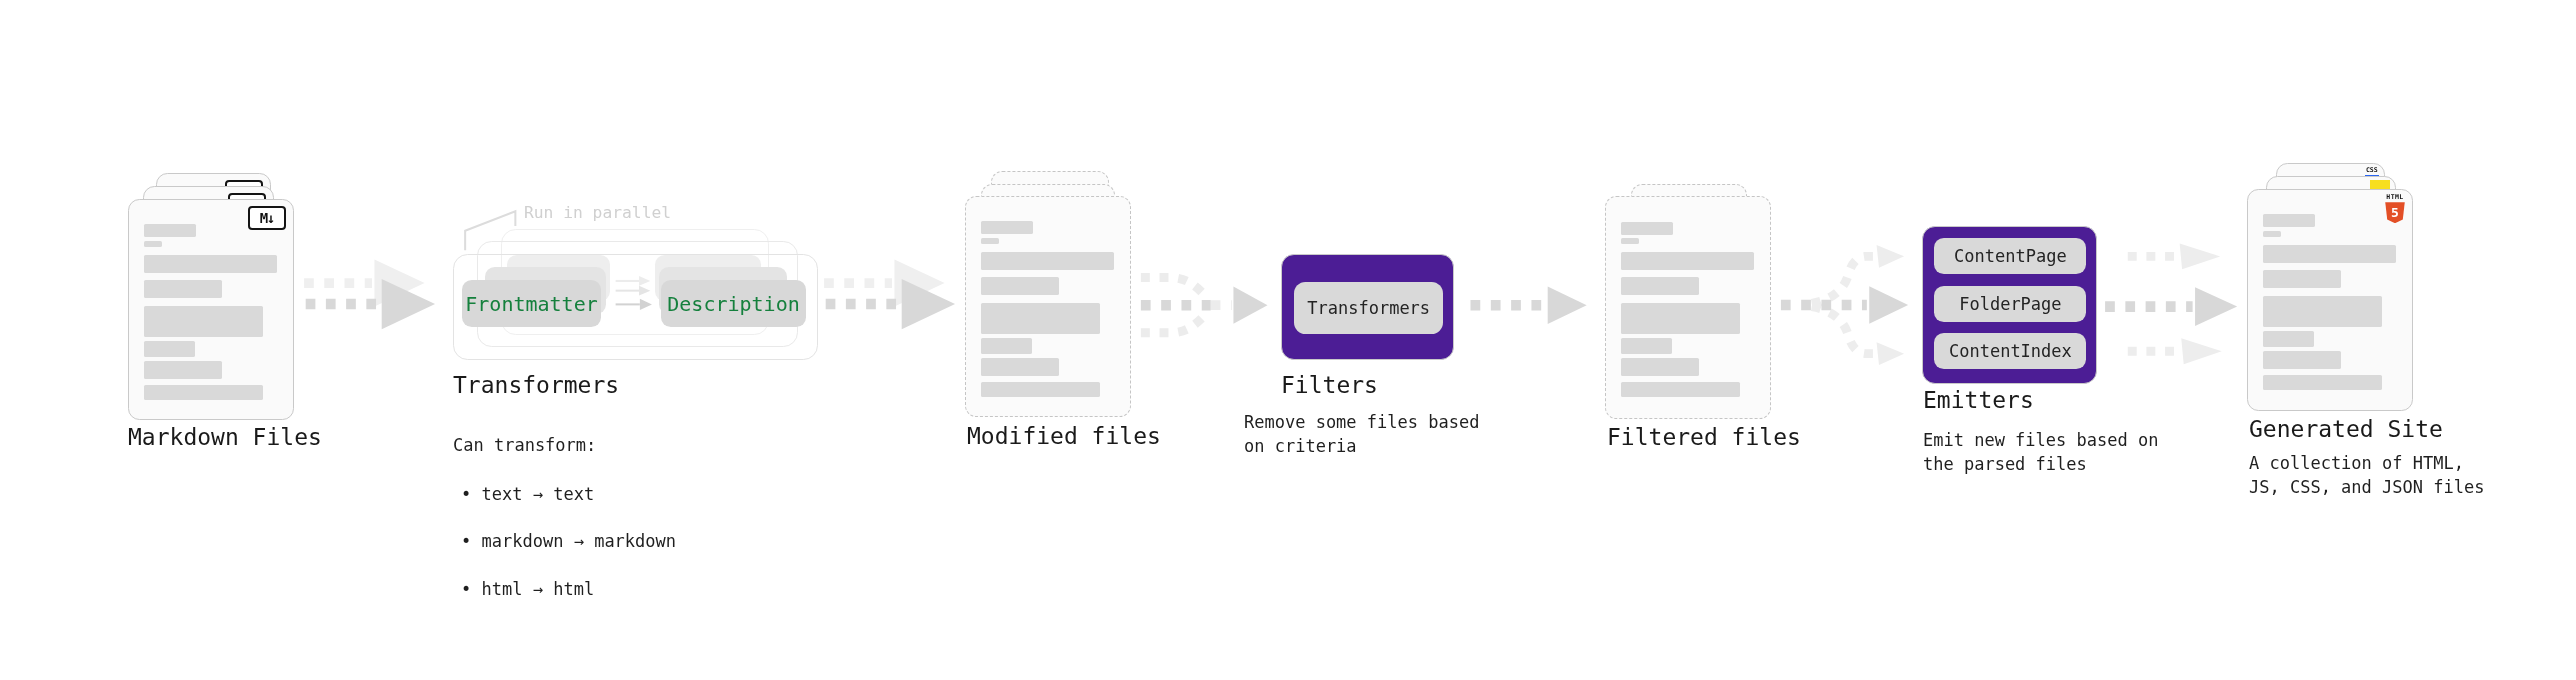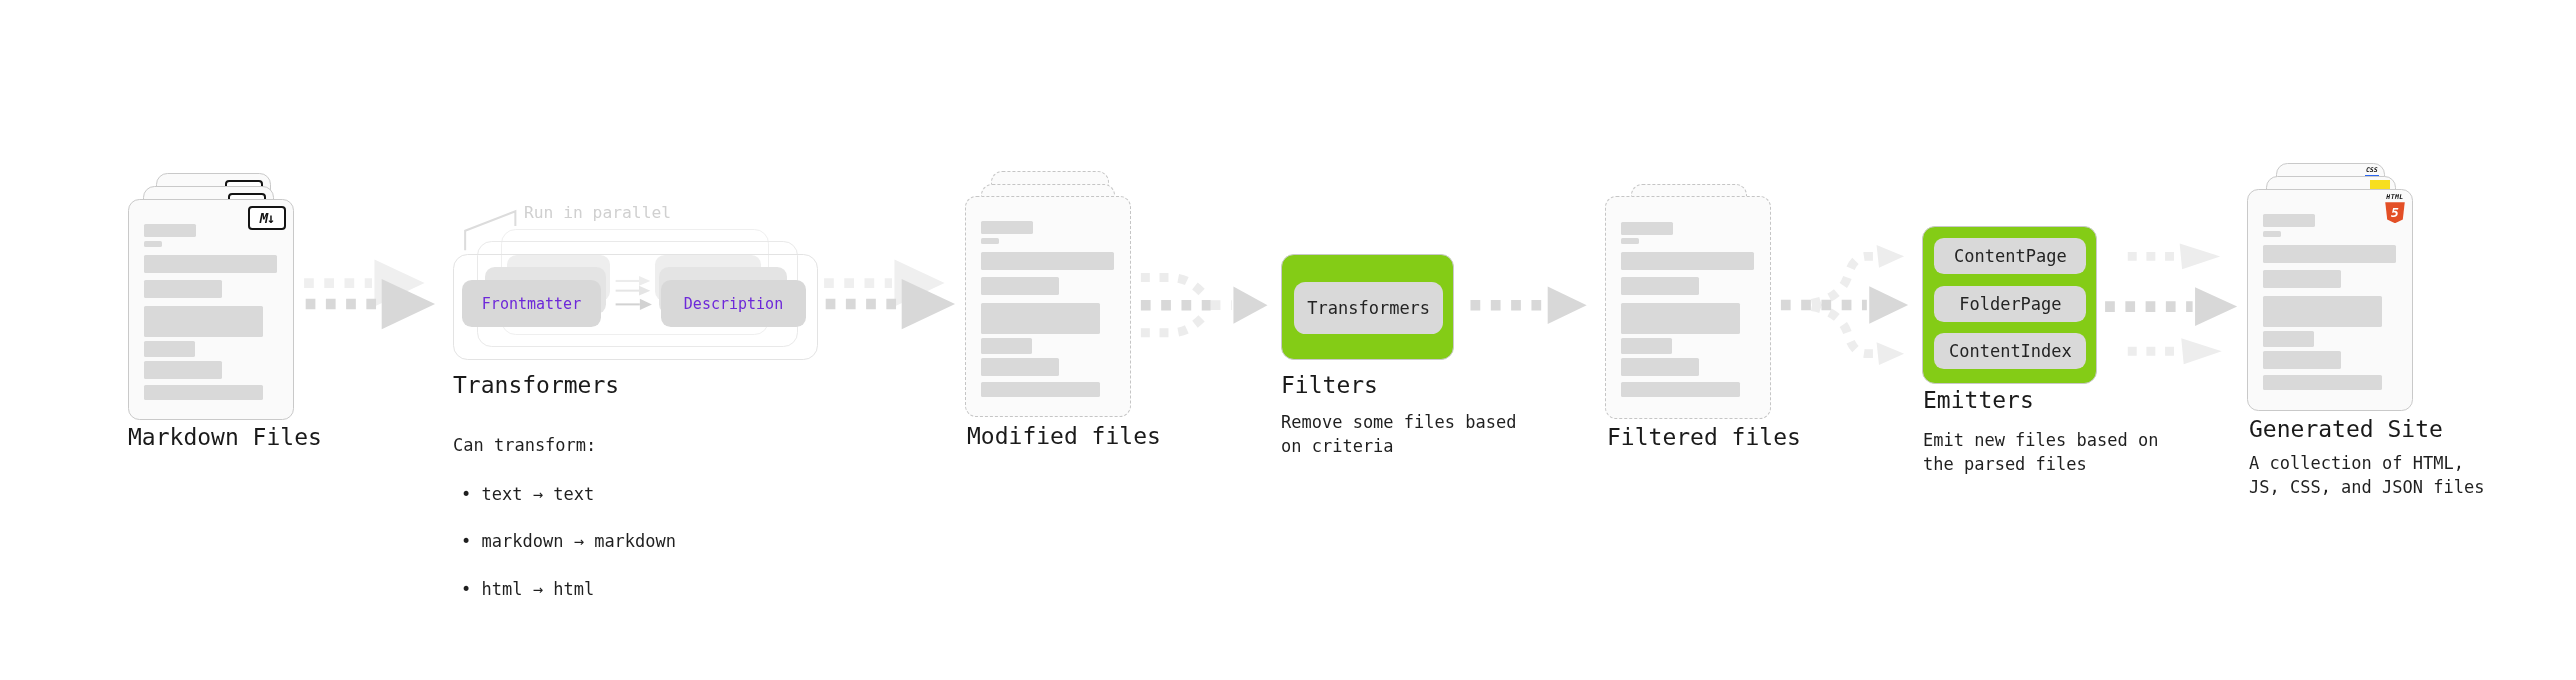--- a/index.html
+++ b/index.html
@@ -1,21 +1,21 @@
 <!DOCTYPE html>
 <html style="--html5-orange: #E34F26; --js-yellow: #F7DF1E; --css-blue: #2965F1; --arrow-gray: #d8d8d8; --arrow-ghost: #ededed; --box-gray: #d9d9d9;font-size:13px"><head>
 <meta charset="utf-8">
 <style>
   html,body{margin:0;padding:0;background:#fff;}
   .canvas{position:relative;width:2576px;height:681px;background:#ffffff;overflow:hidden;
           font-family:"DejaVu Sans Mono","Liberation Mono",monospace;color:#1c1c1c;}
   .abs{position:absolute;}
 
   
-  .doc-stack{position:absolute;font-style:italic;}
+  .doc-stack{position:absolute;}
   .doc{position:absolute;height:221px;width:166px;background:#fafafa;
        border:1.6px solid #c9c9c9;border-radius:11.4px;box-sizing:border-box;}
   .doc.dashed{border:1.6px dashed #c5c5c5;background:#fbfbfb;}
   .doc-bars{position:absolute;left:14.6px;top:0;right:0;bottom:0;}
   .bar{position:absolute;display:block;background:#d9d9d9;border-radius:1.6px;}
 
   .md-badge{position:absolute;top:5.7px;right:7.3px;width:34px;height:20.3px;background:#fff;
             border:2.4px solid #141414;border-radius:4.1px;color:#141414;font-weight:bold;
             font-size:14px;letter-spacing:-1.6px;display:flex;align-items:center;justify-content:center;}
   .css-badge{position:absolute;top:3.3px;right:4.9px;width:14.6px;text-align:center;}
@@ -32,24 +32,24 @@
   
   .node-label{position:absolute;font-size:23px;line-height:26px;color:#1a1a1a;white-space:nowrap;}
   .desc{position:absolute;font-size:17px;line-height:23.6px;color:#1f1f1f;white-space:pre-line;}
   .bullet{padding-left:8.1px;}
   .bullet.first{margin-top:2.4px;}
   .annotation{position:absolute;font-size:16.3px;color:#d0d0d0;white-space:nowrap;}
 
   
   .t-container{position:absolute;border:1.6px solid #e3e3e3;border-radius:14.6px;box-sizing:border-box;background:transparent;}
   .gray-box{position:absolute;background:#d8d8d8;border-radius:9.8px;display:flex;align-items:center;
-            justify-content:center;font-size:15px;color:#6d28d9;box-sizing:border-box;}
+            justify-content:center;font-size:20px;color:#15803d;box-sizing:border-box;}
   .ghost2{background:#eeeeee;}
   .ghost1{background:#e4e4e4;}
-  .panel{position:absolute;background:#84cc16;border:1.6px solid #c9c9c9;border-radius:13px;box-sizing:border-box;}
+  .panel{position:absolute;background:#4c1d95;border:1.6px solid #c9c9c9;border-radius:13px;box-sizing:border-box;}
   .pill{position:absolute;background:#d9d9d9;border-radius:9.8px;display:flex;align-items:center;
         justify-content:center;font-size:17px;color:#242424;}
 </style>
 </head>
 <body>
 
 <div class="canvas">
 
   <div class="doc-stack" style="left:128px;top:173px;width:203px;height:252px;">
     <div class="doc" style="left:28px;top:0;width:115px;">
@@ -160,21 +160,21 @@
     <path d="M6,81 H42 C64,81 74,70 86,58" fill="none" stroke="#ececec" stroke-width="11" stroke-dasharray="11 12"></path>
     <line x1="92" y1="47" x2="118" y2="47" stroke="#ececec" stroke-width="12" stroke-dasharray="12 13"></line>
     <line x1="6" y1="47" x2="92" y2="47" stroke="#d8d8d8" stroke-width="13" stroke-dasharray="12 13"></line>
     <polygon points="120,24 162,47 120,70" fill="#d8d8d8"></polygon>
   </svg>
 
   <div class="panel" style="left:1281px;top:254px;width:173px;height:106px;">
     <div class="pill" style="left:12.2px;top:27px;width:149px;height:52px;border-radius:11.4px;">Transformers</div>
   </div>
   <div class="node-label" style="left:1281px;top:372px;">Filters</div>
-  <div class="desc" style="left:1281px;top:411px;">Remove some files based
+  <div class="desc" style="left:1244px;top:411px;">Remove some files based
 on criteria</div>
 
   <svg class="abs" style="left:1464px;top:275px;" width="130" height="62" viewBox="0 0 160 76">
     <line x1="8" y1="37" x2="100" y2="37" stroke="#d8d8d8" stroke-width="13" stroke-dasharray="12 13"></line>
     <polygon points="103,14 151,37 103,60" fill="#d8d8d8"></polygon>
   </svg>
 
   <div class="doc-stack" style="left:1605px;top:184px;width:195px;height:240px;">
     <div class="doc dashed" style="left:26px;top:0;width:116px;"></div>
     <div class="doc dashed" style="left:0;top:12.2px;width:166px;height:223px;">

